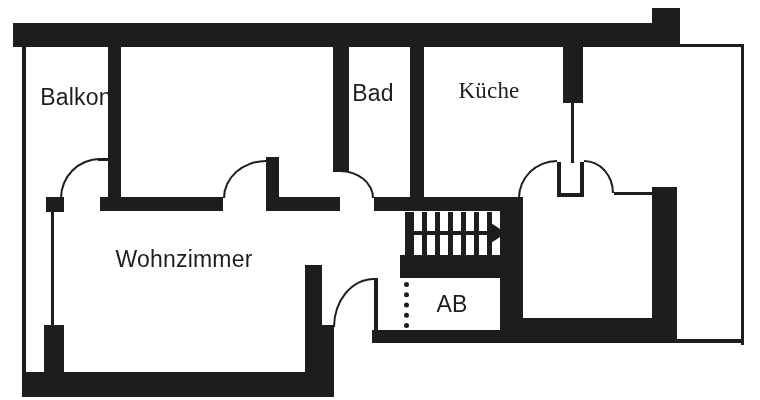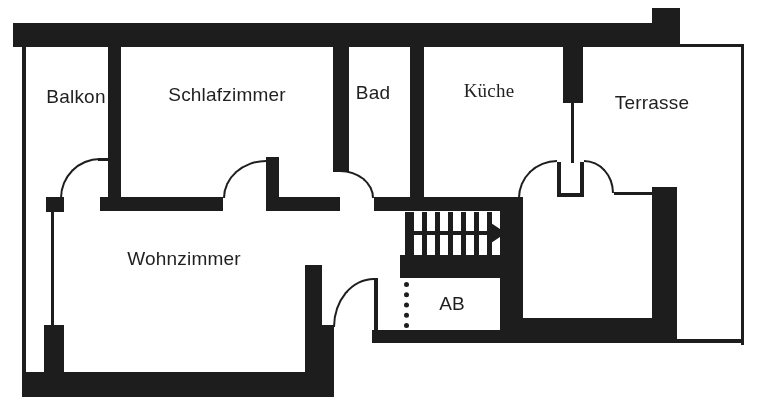--- a/index.html
+++ b/index.html
@@ -4,21 +4,21 @@
 <style>
   html,body{margin:0;padding:0;background:#ffffff;}
   .stage{position:relative;width:760px;height:400px;background:#ffffff;overflow:hidden;
          font-family:"Liberation Sans", sans-serif;}
   .w{position:absolute;background:#1d1d1d;}
   .thin{position:absolute;background:#1d1d1d;}
   .arc{position:absolute;border:0 solid #1d1d1d;box-sizing:border-box;}
   .arc.tl{border-top-width:2px;border-left-width:2px;border-top-left-radius:100% 100%;}
   .arc.tr{border-top-width:2px;border-right-width:2px;border-top-right-radius:100% 100%;}
   .dots{position:absolute;width:0;border-left:5px dotted #1d1d1d;}
-  .room-label{position:absolute;transform:translate(-50%,-50%);font-size:19px;color:#1f1f1f;
+  .room-label{position:absolute;transform:translate(-50%,-50%);font-size:23px;color:#1f1f1f;
               white-space:nowrap;letter-spacing:0.2px;}
   .stairs{position:absolute;display:flex;justify-content:space-between;}
   .tread{background:#1d1d1d;height:100%;}
   .arrow-line{position:absolute;background:#1d1d1d;}
   .arrow-head{position:absolute;width:0;height:0;border-top:12px solid transparent;
               border-bottom:12px solid transparent;border-left:18px solid #1d1d1d;}
 </style>
 </head>
 <body>
 
@@ -78,20 +78,18 @@
 
   <div class="arc tl" style="left:60px;top:158px;width:40px;height:40px;"></div>
   <div class="thin" style="left:98px;top:158px;width:10px;height:3px;"></div>
   <div class="arc tl" style="left:223px;top:160px;width:43px;height:38px;"></div>
   <div class="arc tr" style="left:340px;top:170px;width:34px;height:28px;"></div>
   <div class="arc tl" style="left:518px;top:160px;width:39px;height:38px;"></div>
   <div class="arc tr" style="left:584px;top:160px;width:30px;height:33px;"></div>
   <div class="arc tl" style="left:333px;top:278px;width:41px;height:49px;"></div>
 
   <div class="room-label" style="left:76px;top:97px;">Balkon</div>
-  <div class="room-label" style="left:227px;top:95px;">Schlafzimmer</div>
   <div class="room-label" style="left:373px;top:93px;">Bad</div>
   <div class="room-label" style="left:489px;top:91px;font-family:Liberation Serif, serif;">Küche</div>
-  <div class="room-label" style="left:652px;top:103px;">Terrasse</div>
   <div class="room-label" style="left:184px;top:259px;">Wohnzimmer</div>
   <div class="room-label" style="left:452px;top:304px;">AB</div>
 
 </div>
 
 </body></html>

